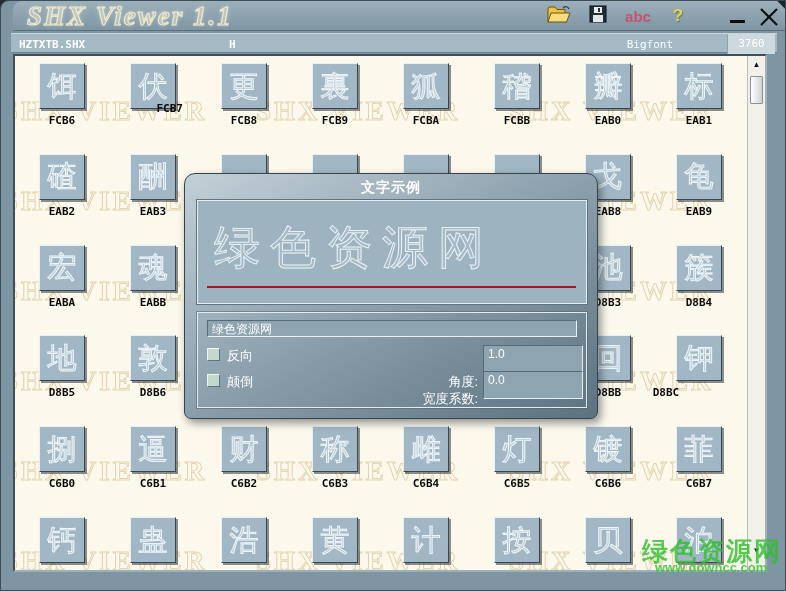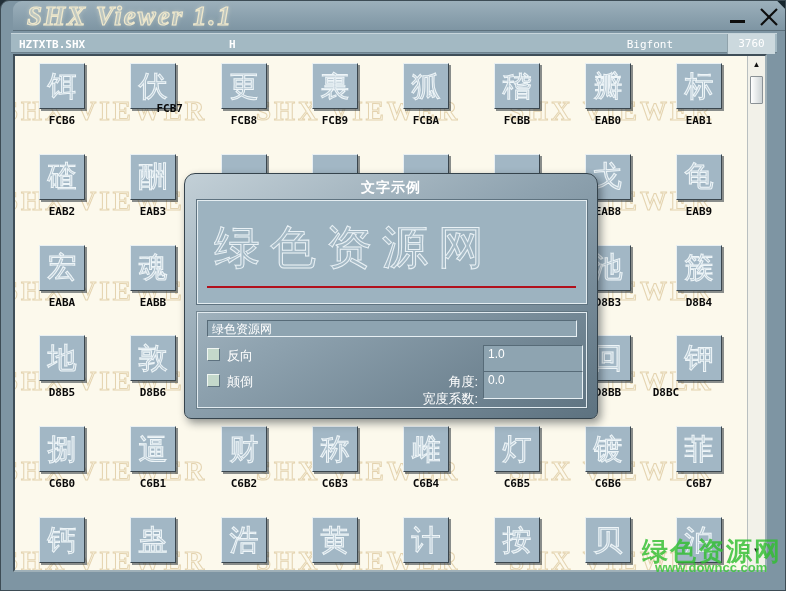--- a/index.html
+++ b/index.html
@@ -93,20 +93,47 @@
   .green-url{position:absolute;left:654px;top:559px;z-index:40;white-space:nowrap;
     font-weight:bold;font-size:13px;color:rgba(58,196,58,0.85);}
 </style>
 </head>
 <body>
 
 <div class="win">
 
   <div class="titlebar">
     <div class="app-title">SHX Viewer 1.1</div>
+    <div class="tb-icons">
+      <div class="tb-btn">
+        <span>
+          <svg width="25" height="19" viewBox="0 0 25 19">
+            <path d="M2 17 L2 4 Q2 2 4 2 L9 2 L11 4.5 L19 4.5 L19 8" fill="#edc44a" stroke="#6d5405" stroke-width="1"></path>
+            <path d="M5 8 L24 8 L20.5 17 L2 17 Z" fill="#f6dc7e" stroke="#6d5405" stroke-width="1"></path>
+            <path d="M17 3 q4 -3 6 1" fill="none" stroke="#333" stroke-width="1.2"></path>
+          </svg>
+        </span>
+      </div>
+      <div class="tb-btn">
+        <span>
+          <svg width="18" height="18" viewBox="0 0 18 18">
+            <rect x="1" y="1" width="16" height="16" fill="#222e35" stroke="#0a1115"></rect>
+            <rect x="5" y="2" width="8" height="6" fill="#e8eef0"></rect>
+            <rect x="9" y="3" width="2" height="4" fill="#222e35"></rect>
+            <rect x="4" y="10" width="10" height="7" fill="#dfe7ea"></rect>
+          </svg>
+        </span>
+      </div>
+      <div class="tb-btn">
+        <span class="abc-label">abc</span>
+      </div>
+      <div class="tb-btn">
+        <span class="help-label">?</span>
+      </div>
+    </div>
     <div class="minimize"></div>
     <div class="closebox">
       <span>
         <svg width="20" height="20" viewBox="0 0 20 20">
           <line x1="2" y1="2" x2="18" y2="18" stroke="#0d0d0d" stroke-width="2.2"></line>
           <line x1="18" y1="2" x2="2" y2="18" stroke="#0d0d0d" stroke-width="2.2"></line>
         </svg>
       </span>
     </div>
     <div class="corner-dark"></div>

